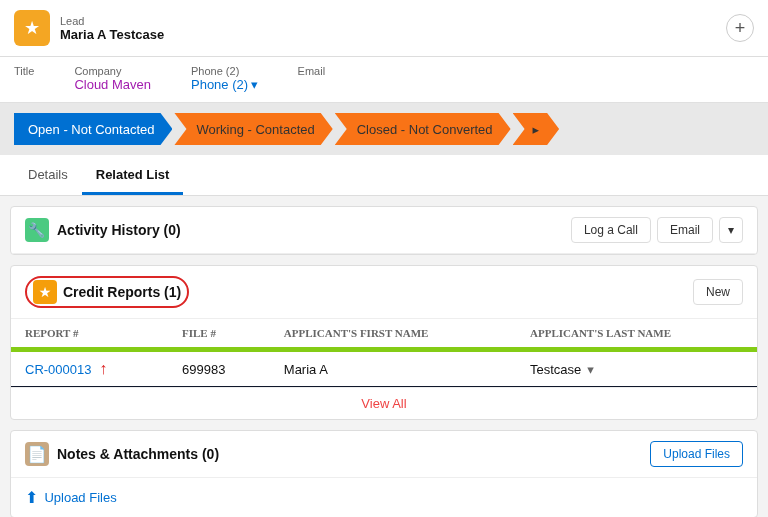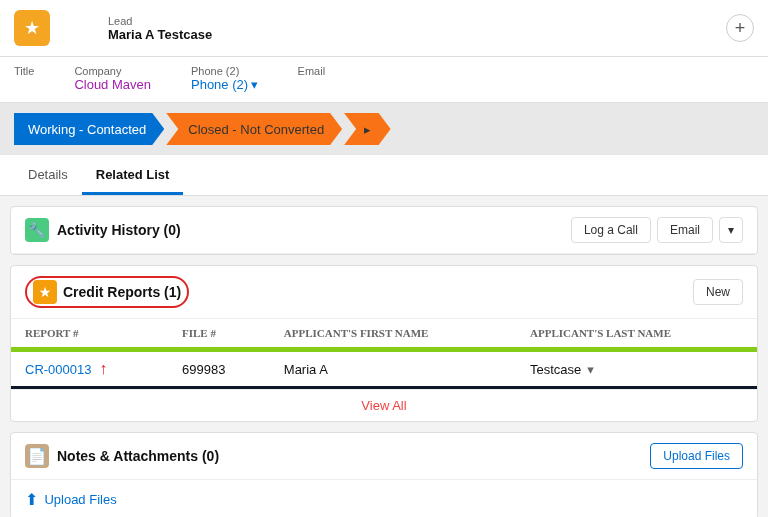--- a/index.html
+++ b/index.html
@@ -15,21 +15,21 @@
       border-bottom: 1px solid #ddd;
     }
     .header-left { display: flex; align-items: center; gap: 10px; }
     .header-icon {
       background: #f4a623;
       width: 36px; height: 36px;
       border-radius: 6px;
       display: flex; align-items: center; justify-content: center;
       color: white; font-size: 18px;
     }
-    .header-meta { display: flex; flex-direction: column; margin-left: 48px; }
+    .header-meta { display: flex; flex-direction: column; }
     .header-label { font-size: 11px; color: #666; }
     .header-name { font-size: 13px; font-weight: bold; color: #111; }
     .header-plus {
       width: 28px; height: 28px;
       border: 1px solid #ccc;
       border-radius: 50%;
       display: flex; align-items: center; justify-content: center;
       font-size: 18px; color: #555; cursor: pointer;
       background: #fff;
     }
@@ -170,21 +170,21 @@
       color: #666;
       text-transform: uppercase;
       border-bottom: 5px solid #84cc16;
       background: #fff;
       font-family: Liberation Serif, serif;
     }
     .data-table td {
       padding: 8px 14px;
       font-size: 13px;
       color: #111;
-      border-bottom: 3px solid #0f172a;
+      border-bottom: 1px solid #0f172a;
     }
     .data-table td a { color: #0070d2; text-decoration: none; }
 
     .view-all {
       text-align: center;
       padding: 8px;
       color: #ef4444;
       font-size: 13px;
       cursor: pointer;
       border-top: 1px solid #eee;
@@ -237,20 +237,21 @@
     <span class="field-label">Phone (2)</span>
     <span class="field-value phone">Phone (2) <span>▾</span></span>
   </div>
   <div class="field-group">
     <span class="field-label">Email</span>
     <span class="field-value"></span>
   </div>
 </div>
 
 <div class="status-bar">
+  <div class="status-step">Open - Not Contacted</div>
   <div class="status-step">Working - Contacted</div>
   <div class="status-step">Closed - Not Converted</div>
   <div class="status-step" style="padding: 0 20px;">▸</div>
 </div>
 
 <div class="tabs">
   <div class="tab">Details</div>
   <div class="tab active">Related List</div>
 </div>
 

